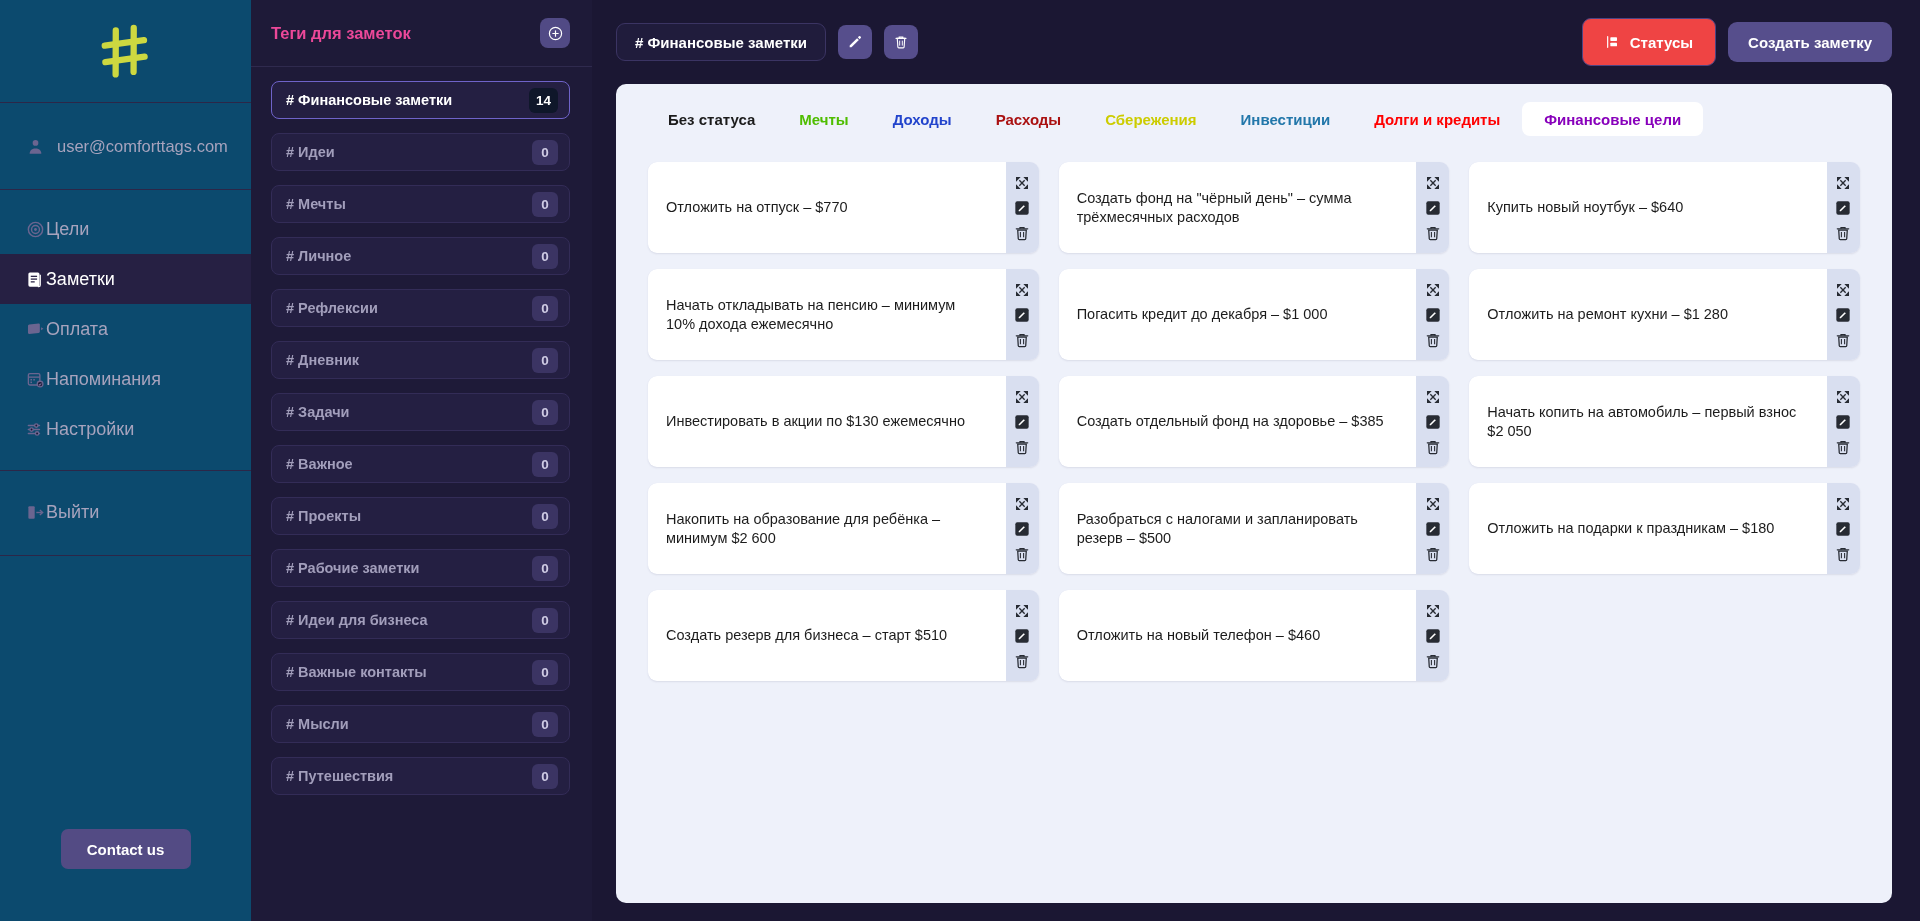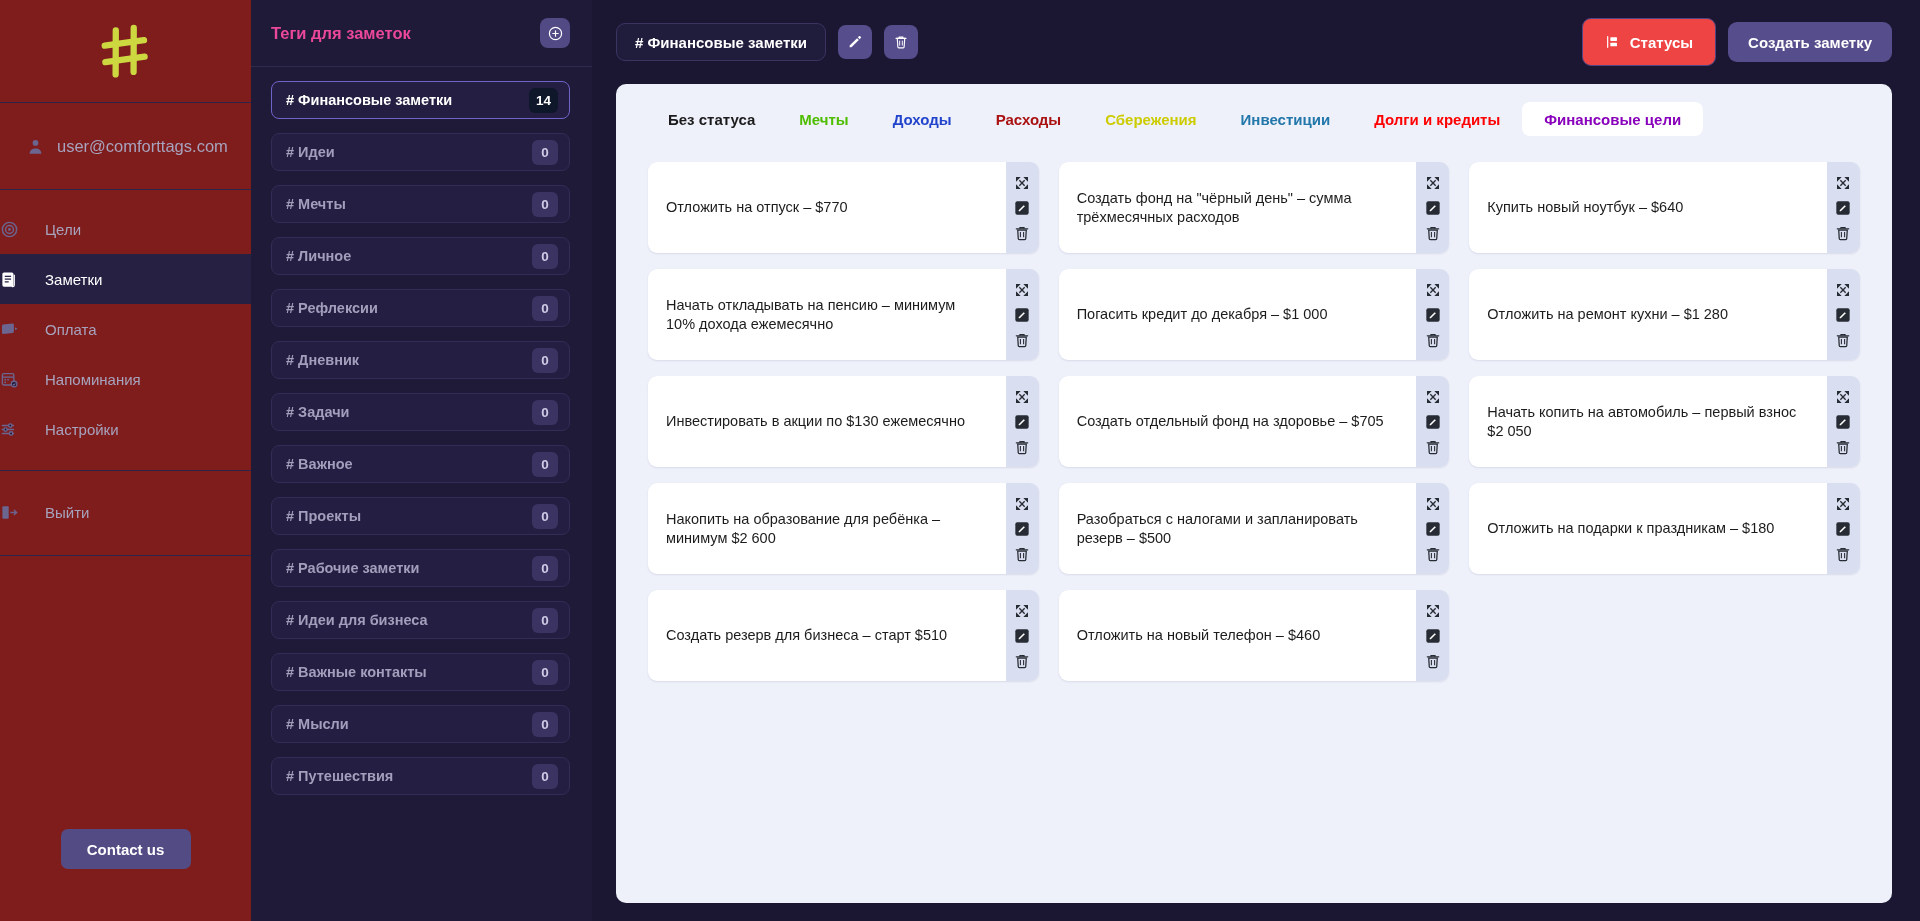--- a/index.html
+++ b/index.html
@@ -7,42 +7,43 @@
     width: 1920px; height: 921px;
     overflow: hidden;
     background: #1b1733;
     font-family: "Liberation Sans", sans-serif;
   }
   .app { display: flex; width: 1920px; height: 921px; }
 
   
   .nav {
     width: 251px; height: 921px;
-    background: #7f1d1d;
+    background: #0c4a6e;
     display: flex; flex-direction: column;
     flex: 0 0 251px;
   }
   .nav-logo {
     height: 103px;
     display: flex; align-items: center; justify-content: center;
     border-bottom: 1px solid #2c2748;
   }
   .hash { width: 58px; height: 58px; display: block; }
   .nav-user {
     height: 87px;
     display: flex; align-items: center; gap: 12px;
     padding-left: 26px;
     border-bottom: 1px solid #2c2748;
   }
   .nav-user-label { color: #a7a3bd; font-size: 16.5px; }
   .nav-items { padding-top: 14px; border-bottom: 1px solid #2c2748; padding-bottom: 16px;}
   .nav-item {
     height: 50px;
-    display: flex; align-items: center; gap: 26px;
-    color: #a7a3bd; font-size: 15px;
+    display: flex; align-items: center; gap: 1px;
+    padding-left: 26px;
+    color: #a7a3bd; font-size: 18px;
     cursor: pointer;
   }
   .nav-item.active { background: #262043; color: #ffffff; }
   .nav-logout-wrap { padding-top: 16px; border-bottom: 1px solid #2c2748; padding-bottom: 18px;}
   .nav-spacer { flex: 1 1 auto; }
   .contact-wrap { display:flex; justify-content:center; padding-bottom: 52px; }
   .contact-btn {
     width: 130px; height: 40px;
     background: #534b84; color: #fff;
     border: none; border-radius: 7px;
@@ -571,21 +572,21 @@
                   <g stroke="#272b33" stroke-width="1.6">
                     <path d="M9.6 10.4v8"></path>
                     <path d="M14.4 10.4v8"></path>
                   </g>
                 </svg>
               </div>
             </div>
           </div>
           <div class="card-slot">
             <div class="card">
-              <div class="card-body">Создать отдельный фонд на здоровье – $705</div>
+              <div class="card-body">Создать отдельный фонд на здоровье – $385</div>
               <div class="card-actions">
                 <svg class="card-act" viewBox="0 0 24 24">
                   <path d="M3 3h7L3 10zM21 3v7l-7-7zM3 21v-7l7 7zM21 21h-7l7-7z" fill="#272b33"></path>
                   <path d="M8 8l8 8M16 8l-8 8" stroke="#272b33" stroke-width="2"></path>
                 </svg>
                 <svg class="card-act" viewBox="0 0 24 24">
                   <rect x="2" y="2" width="20" height="20" rx="3" fill="#272b33"></rect>
                   <path d="M7 15.4L14.6 7.8l1.7 1.7L8.7 17H7z" fill="#ffffff"></path>
                 </svg>
                 <svg class="card-act" viewBox="0 0 24 24">

